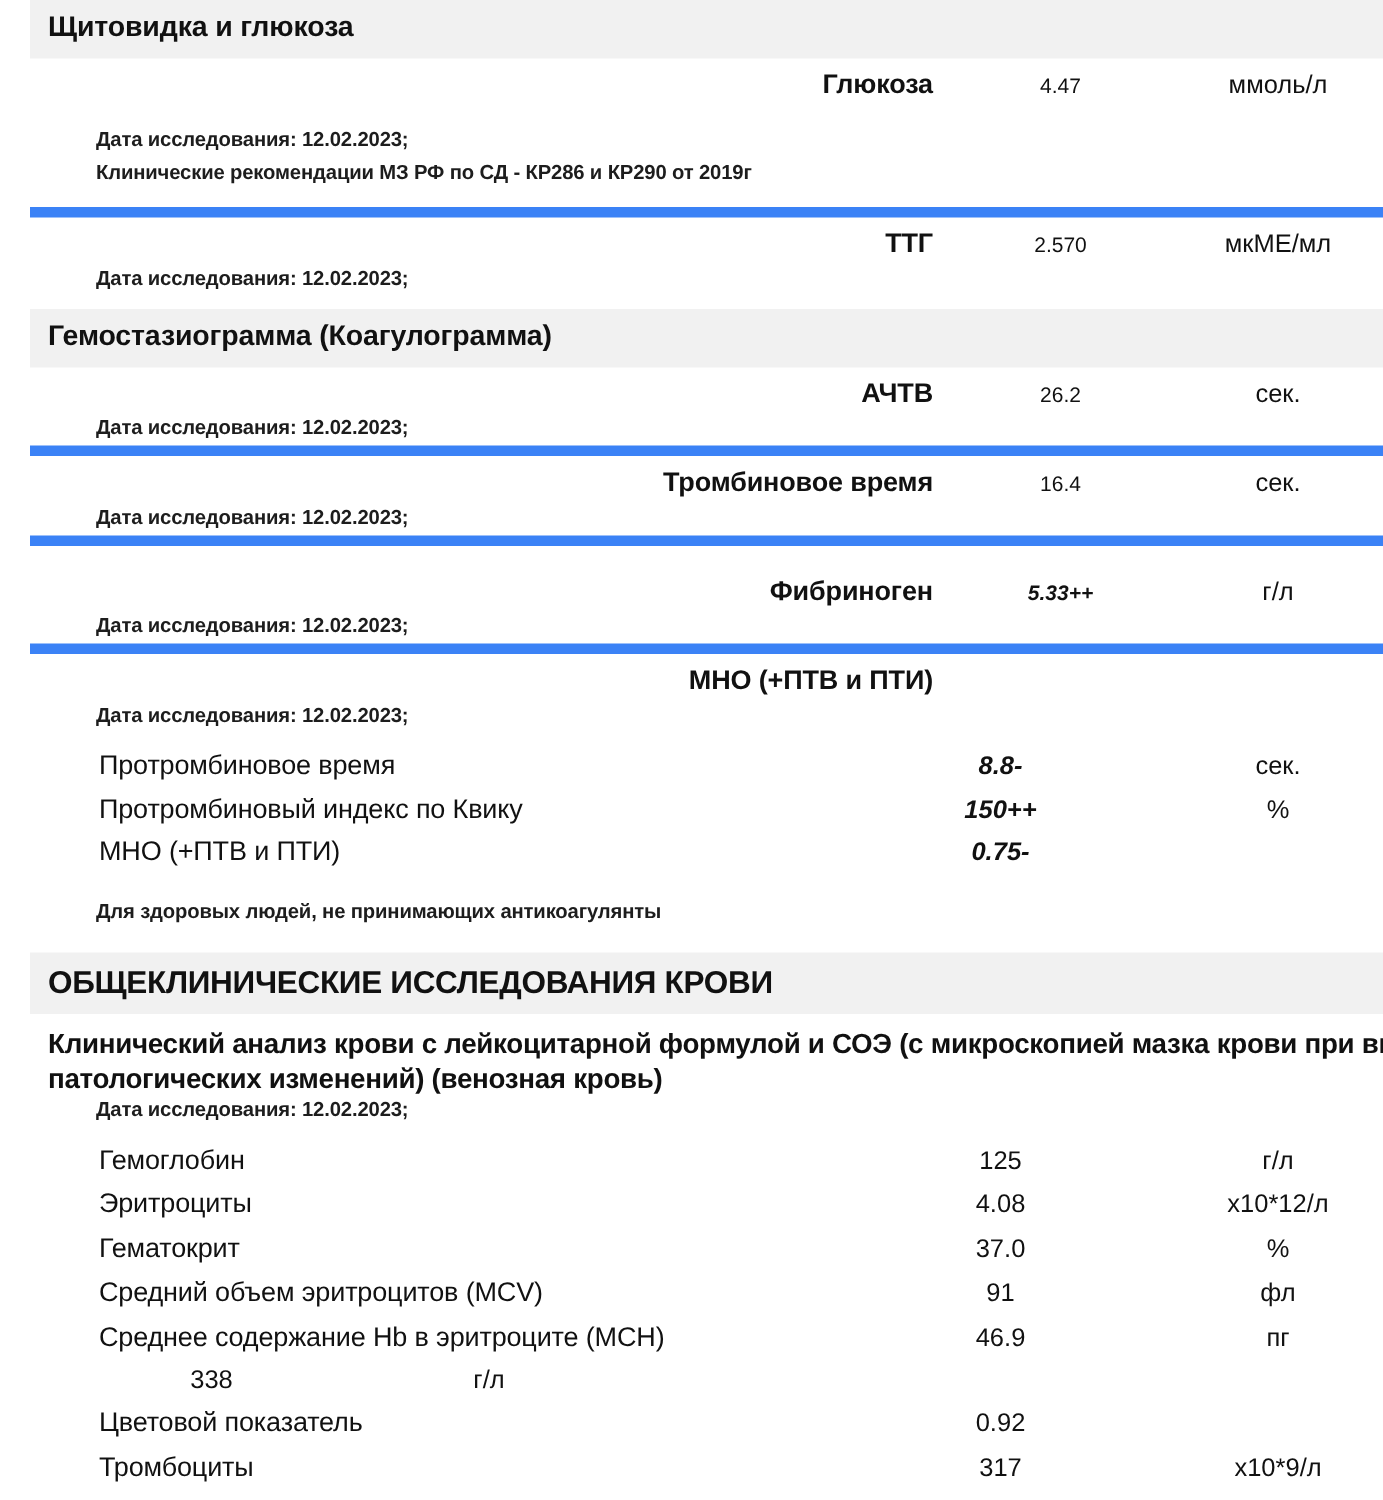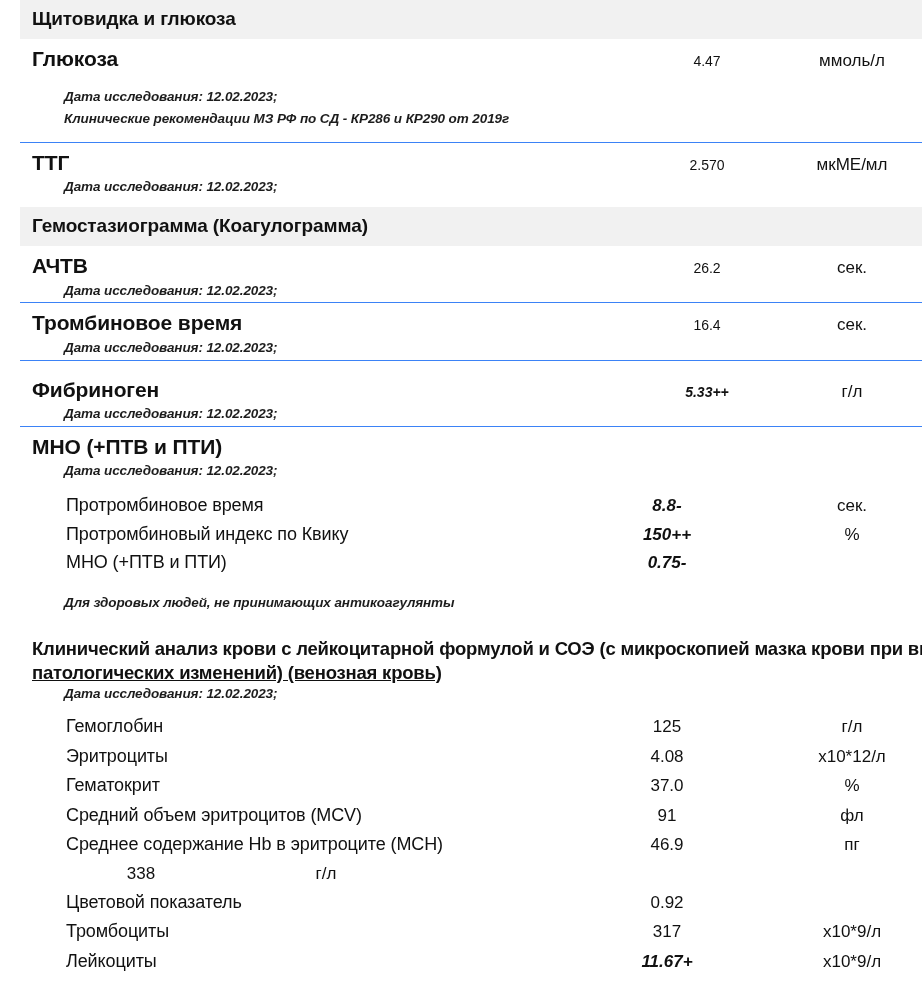--- a/index.html
+++ b/index.html
@@ -45,35 +45,36 @@
 
   
   .rows {
     padding-left: 20px;
   }
   .test-row {
     position: relative;
     padding: 0;
   }
   .test-row + .test-row {
-    border-top: 1px solid #3b82f6;
+    border-top: 7px solid #3b82f6;
   }
 
   .row-main {
     display: flex;
     align-items: baseline;
     padding: 7px 0 2px 12px;
   }
   .row-name {
     flex: 1 1 auto;
-    font-size: 21px;
+    font-size: 18px;
     font-weight: bold;
     line-height: 1.2;
     letter-spacing: -0.1px;
     padding-right: 10px;
+    text-align: right;
   }
   .row-value {
     flex: 0 0 150px;
     text-align: center;
     font-size: 14px;
     line-height: 1.2;
   }
   .row-unit {
     flex: 0 0 140px;
     text-align: center;
@@ -82,21 +83,20 @@
   }
   .row-value.abnormal {
     font-weight: bold;
     font-style: italic;
     margin-top: 16px;
   }
 
   
   .note {
     font-size: 13.5px;
-    font-style: italic;
     font-weight: bold;
     color: #1d1d1d;
     padding: 2px 0 3px 44px;
     line-height: 1.25;
     letter-spacing: -0.1px;
   }
   .note.spaced-top { padding-top: 16px; }
   .note.spaced-bottom { padding-bottom: 14px; }
   .note.footnote {
     padding-top: 14px;
@@ -142,21 +142,21 @@
   
   .panel-title {
     font-size: 18.5px;
     font-weight: bold;
     line-height: 1.25;
     letter-spacing: -0.2px;
     padding: 8px 0 0 12px;
     white-space: nowrap;
     overflow: visible;
   }
-  .panel-title .line2 { display: block; text-decoration: underline; }
+  .panel-title .line2 { display: block; }
 
   .panel-rows {
     padding-top: 6px;
   }
   .panel-rows .sub-row { padding: 3.5px 0 3.5px 46px; }
 
   .gap-sm { height: 8px; }
 </style>
 </head>
 <body>
@@ -251,20 +251,23 @@
         </div>
       </div>
 
       <div class="note footnote">Для здоровых людей, не принимающих антикоагулянты</div>
     </div>
 
   </div>
 
   <div class="gap-sm"></div>
 
+  <div class="section-band major">
+    <div class="band-title">ОБЩЕКЛИНИЧЕСКИЕ ИССЛЕДОВАНИЯ КРОВИ</div>
+  </div>
 
   <div class="rows">
     <div class="test-row">
       <div class="panel-title">
         <span>Клинический анализ крови с лейкоцитарной формулой и СОЭ (с микроскопией мазка крови при выявлении</span>
         <span class="line2">патологических изменений) (венозная кровь)</span>
       </div>
       <div class="note">Дата исследования: 12.02.2023;</div>
 
       <div class="panel-rows">

